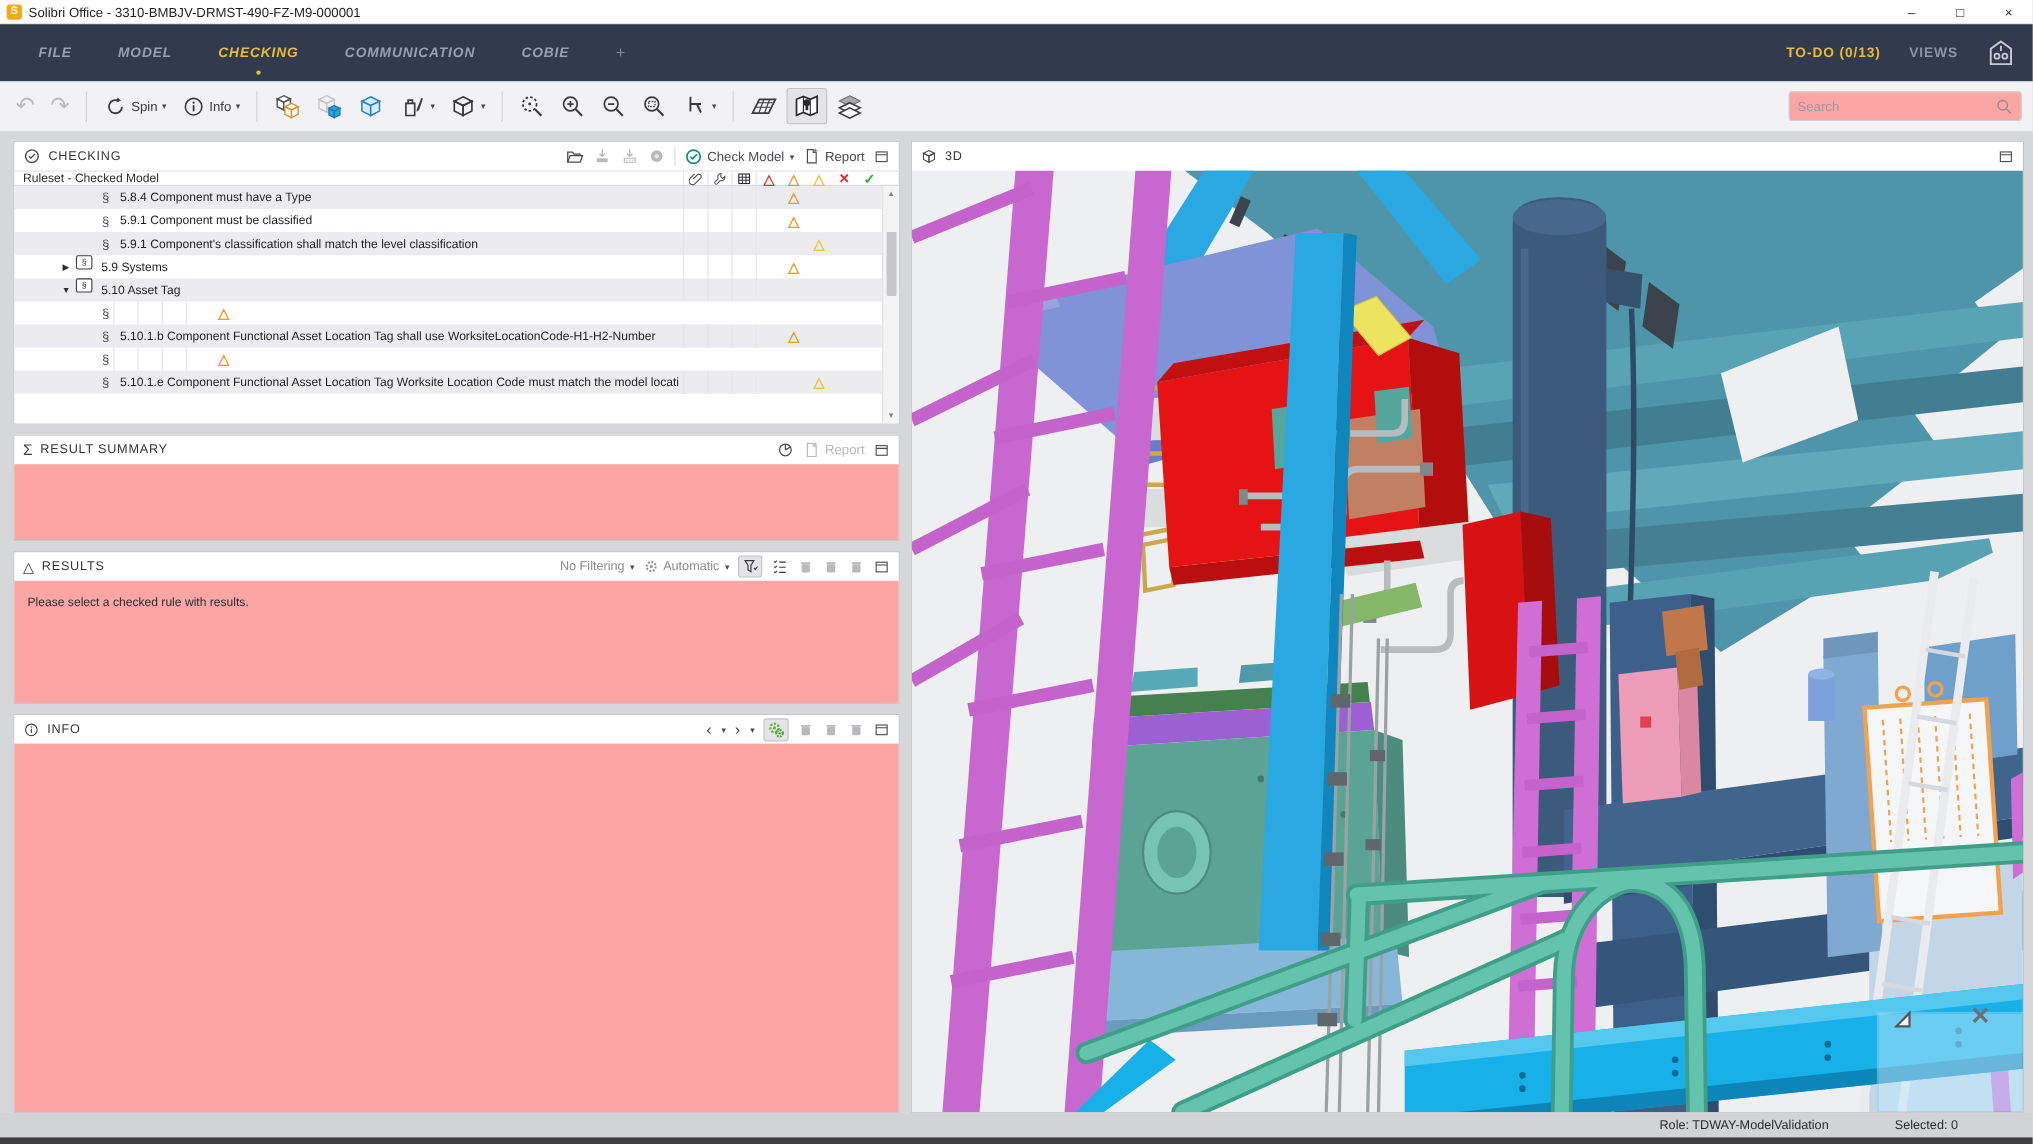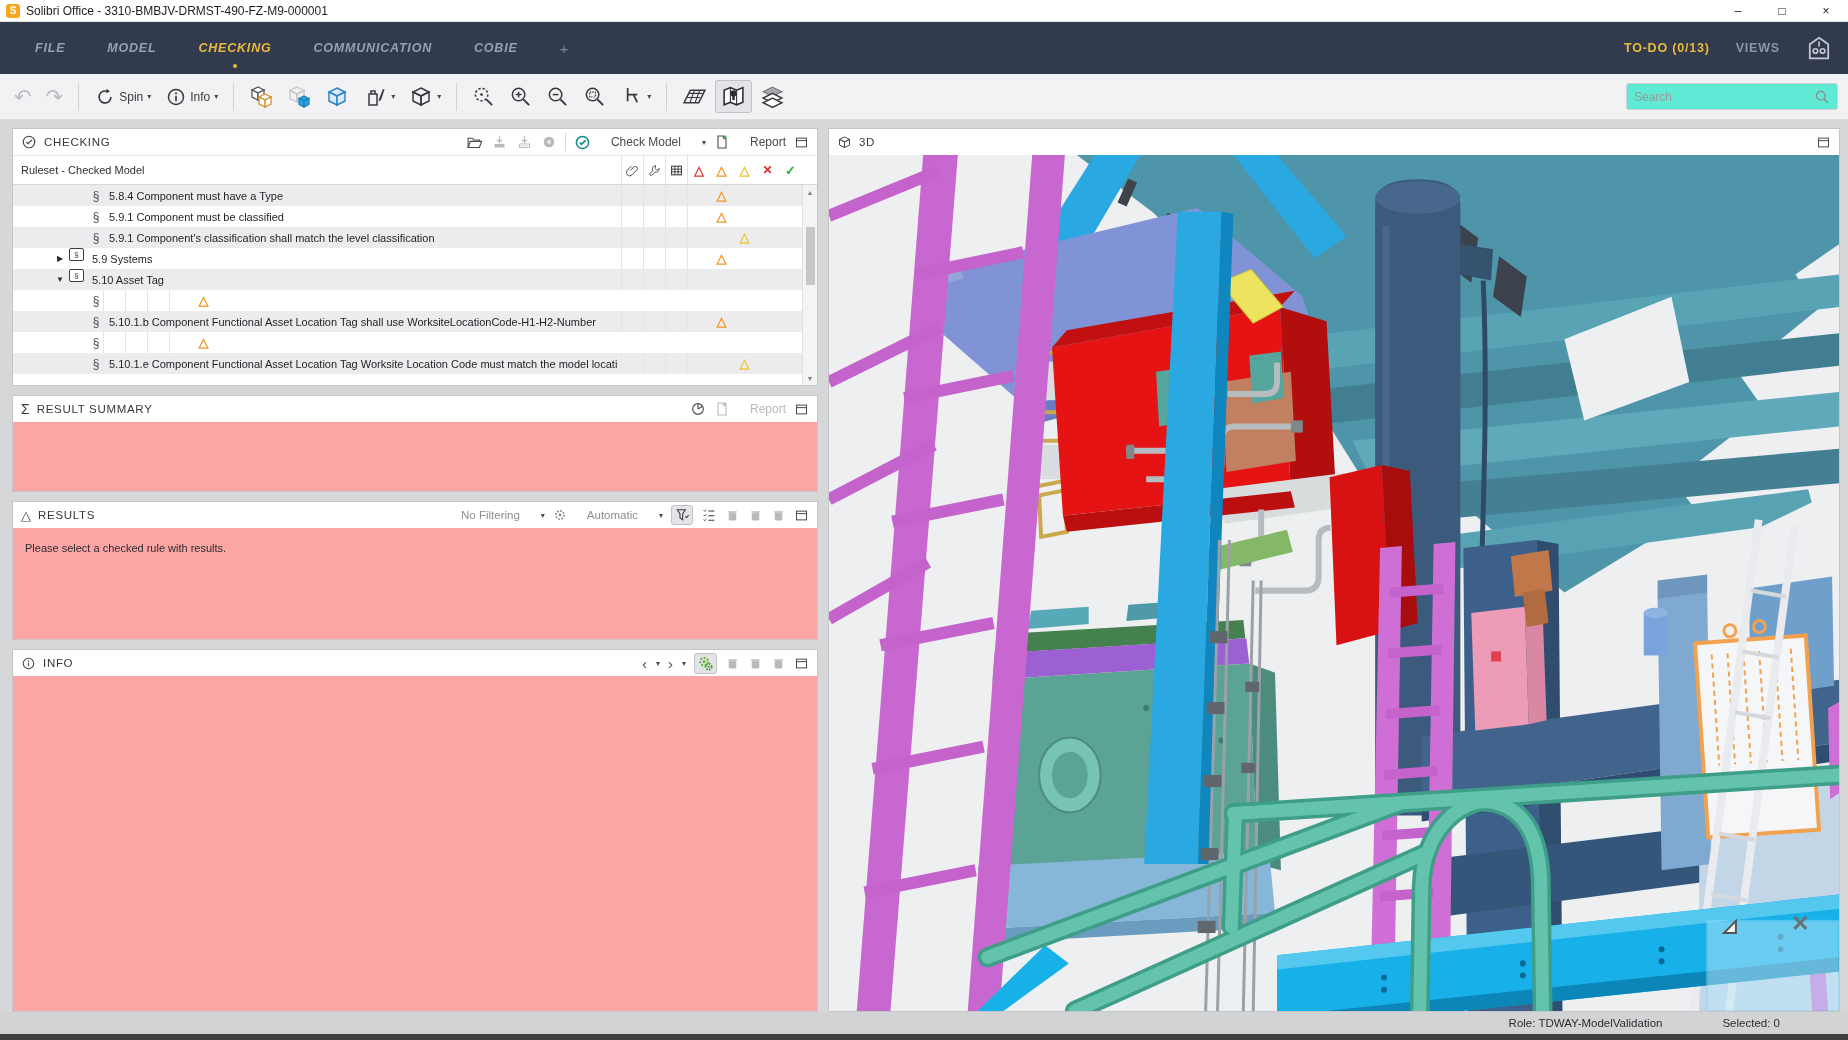--- a/index.html
+++ b/index.html
@@ -34,43 +34,43 @@
   .toolbar { height:46px; background:#f2f2f4; border-bottom:1px solid #dcdcde;
     display:flex; align-items:center; padding:0 10px 0 8px; gap:2px; flex:0 0 auto; }
   .tb-sep { width:1px; height:28px; background:#d2d2d5; margin:0 7px; flex:0 0 auto; }
   .tbtn { display:flex; align-items:center; gap:3px; padding:3px 5px; border:1px solid transparent;
     border-radius:3px; color:#3a3a3e; font-size:12px; cursor:default; flex:0 0 auto; }
   .tbtn.active { background:#e4e4e8; border-color:#c2c2c6; }
   .tbtn.disabled { color:#bcbcc0; }
   .ic { display:block; }
   .caret { font-size:8px; color:#4a4a4e; margin-left:1px; }
   .glyph { font-size:21px; line-height:21px; }
-  .search-wrap { margin-left:auto; display:flex; align-items:center; background:#5eead4;
+  .search-wrap { margin-left:auto; display:flex; align-items:center; background:#fca5a5;
     border:1px solid #cfd0d3; border-radius:3px; height:27px; width:212px; padding:0 7px; }
   .search-wrap input { border:none; outline:none; flex:1; font-size:12px;
     font-family:"Liberation Sans", sans-serif; color:#333; background:transparent; }
   .search-wrap input::placeholder { color:#9a9a9e; }
 
   
   .workspace { flex:1; display:flex; gap:10px; padding:8px 8px 0 12px; background:#d6d7d9; min-height:0; }
   .left-col { width:806px; display:flex; flex-direction:column; gap:9px; flex:0 0 auto; min-height:0; }
   .right-col { flex:1; min-width:0; min-height:0; display:flex; }
   .panel { background:#fff; border:1px solid #c6c6c9; display:flex; flex-direction:column; min-height:0; }
   .panel-head { height:26px; display:flex; align-items:center; gap:7px; padding:0 8px; flex:0 0 auto; }
   .panel-title { font-size:11.5px; letter-spacing:0.7px; color:#37373b; }
   .ph-right { margin-left:auto; display:flex; align-items:center; gap:8px; }
-  .ph-btn { display:flex; align-items:center; gap:20px; color:#4a4a4e; font-size:12px; cursor:default; }
+  .ph-btn { display:flex; align-items:center; gap:4px; color:#4a4a4e; font-size:12px; cursor:default; }
   .ph-btn.dim { color:#b9b9bd; }
   .ph-btn.sel { background:#e4e4e8; border:1px solid #c2c2c6; border-radius:3px; padding:1px 2px; }
   .ph-sep { width:1px; height:18px; background:#d8d8db; }
   .txt-dim { color:#8d8d92; font-size:11.5px; }
 
   
   .panel.checking { height:258px; }
-  .tree-head { height:30px; display:flex; align-items:stretch; border-top:1px solid #e4e4e6;
+  .tree-head { height:14px; display:flex; align-items:stretch; border-top:1px solid #e4e4e6;
     border-bottom:1px solid #d8d8db; font-size:11px; color:#2e2e32; flex:0 0 auto; }
   .th-label { flex:1; display:flex; align-items:center; padding-left:8px; }
   .cell { display:flex; align-items:center; justify-content:center; flex:0 0 auto; }
   .c-ic { width:22px; border-left:1px solid #e4e4e6; }
   .c-res { width:23px; }
   .c-res.fst { border-left:1px solid #e4e4e6; }
   .c-sb { width:15px; }
   .tree-body { flex:1; position:relative; overflow:hidden; }
   .tree-rows { position:absolute; inset:0 15px 0 0; }
   .tree-row { height:21px; display:flex; align-items:stretch; font-size:11px; color:#1f1f22; }

